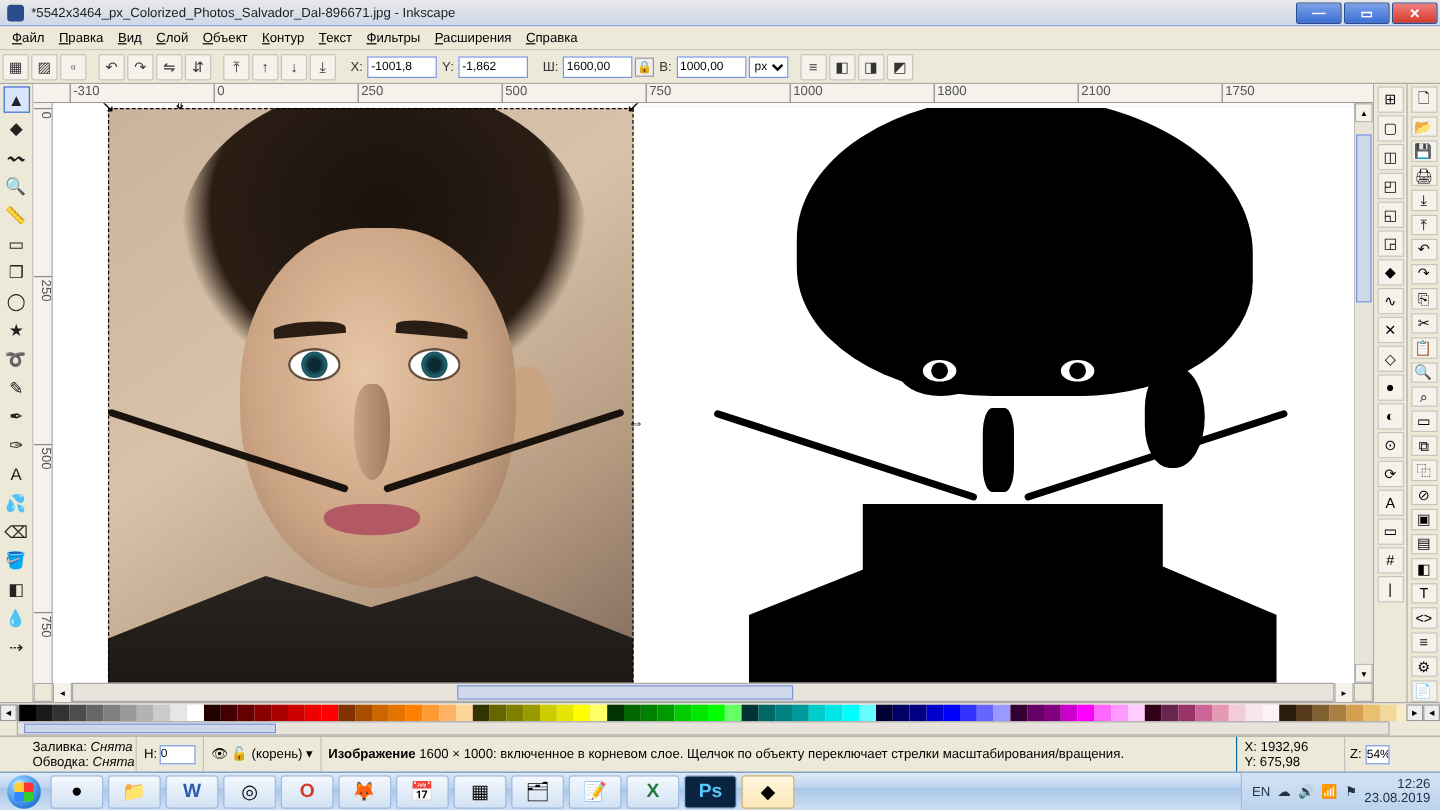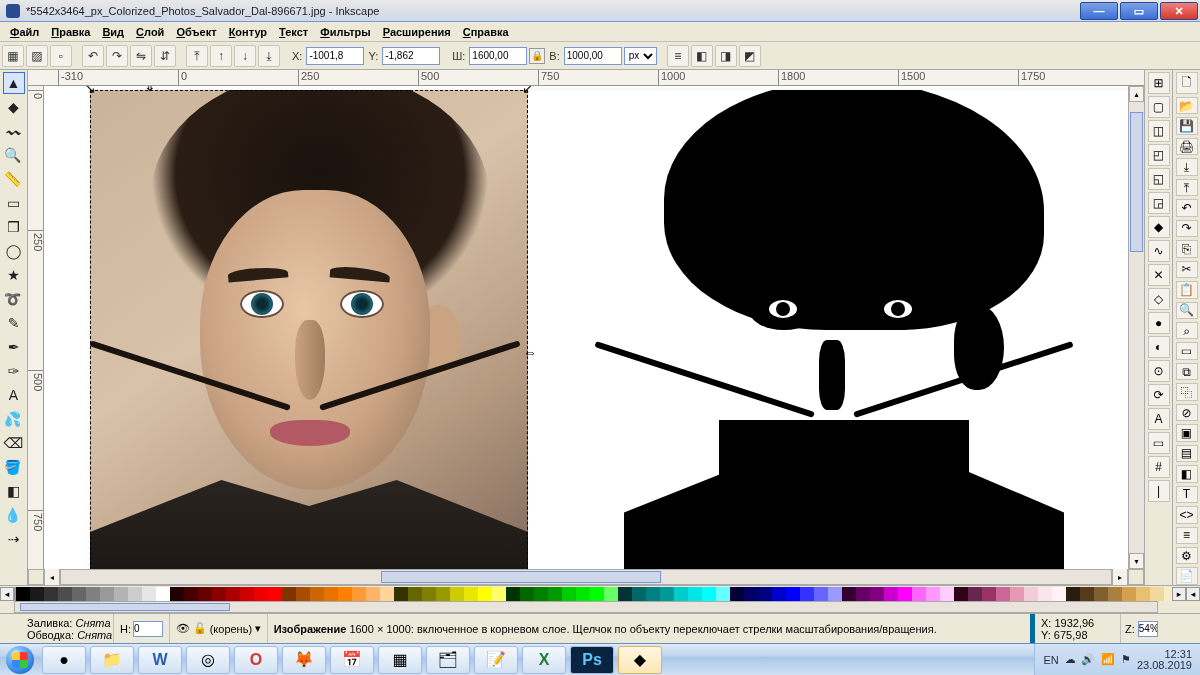--- a/index.html
+++ b/index.html
@@ -7,21 +7,21 @@
 .window { width: 1200px; height: 675px; display: flex; flex-direction: column; background: #ece9d8; }
 .titlebar { height: 22px; background: linear-gradient(#e8e8e8,#cfd8e8); display: flex; align-items: center; padding-left: 6px; border-bottom: 1px solid #7a96df; }
 .titlebar .icon { width: 14px; height: 14px; background: #2a4b8d; border-radius: 3px; margin-right: 6px; }
 .titlebar .title { flex: 1; color: #222; }
 .win-buttons { display: flex; height: 100%; }
 .win-buttons .btn { width: 38px; height: 18px; margin-top: 2px; border: 1px solid #2a4b8d; border-radius: 2px; display: flex; align-items: center; justify-content: center; font-weight: bold; margin-right: 2px; color: #fff; }
 .min-btn { background: linear-gradient(#7da2e8,#3c6fd6); }
 .max-btn { background: linear-gradient(#7da2e8,#3c6fd6); }
 .close-btn { background: linear-gradient(#f08080,#d43a2a); width: 46px; }
 .menubar { height: 20px; background: #ece9d8; display: flex; align-items: center; padding: 0 4px; border-bottom: 1px solid #c0c0c0; }
-.menubar span { padding: 2px 6px; cursor: default; font-weight: bold; }
+.menubar span { padding: 2px 6px; cursor: default; }
 .toolbar { height: 28px; background: #ece9d8; border-bottom: 1px solid #aaa; display: flex; align-items: center; padding: 0 2px; gap: 2px; }
 .tbtn { width: 22px; height: 22px; border: 1px solid #c8c4bb; background: #f4f2ea; display: flex; align-items: center; justify-content: center; font-size: 12px; color: #333; border-radius: 2px; }
 .tsep { width: 6px; }
 .coord-label { font-size: 11px; color: #333; margin: 0 2px; }
 .coord-input { width: 58px; height: 18px; border: 1px solid #7a96df; background: #fff; font-size: 10px; padding: 0 2px; }
 .unit-select { height: 18px; border: 1px solid #7a96df; background: #fff; font-size: 10px; }
 .lock { width: 16px; height: 16px; border: 1px solid #999; background: #eee; display: inline-flex; align-items: center; justify-content: center; font-size: 10px; }
 .workrow { flex: 1; display: flex; min-height: 0; }
 .toolbox { width: 28px; background: #ece9d8; border-right: 1px solid #aaa; display: flex; flex-direction: column; align-items: center; padding-top: 2px; gap: 2px; }
 .toolbox .tool { width: 22px; height: 22px; border: 1px solid transparent; display: flex; align-items: center; justify-content: center; font-size: 14px; color: #222; }
@@ -100,21 +100,21 @@
 .palette-hscroll .ptrack { flex:1; background:#e8e4db; border:1px solid #aaa; position:relative;}
 .palette-hscroll .pthumb { position:absolute; top:1px; bottom:1px; left:5px; width:210px; background:#cfd8e8; border:1px solid #7a96df;}
 .statusbar { height: 30px; background: #ece9d8; border-top: 1px solid #aaa; display: flex; align-items: center; font-size: 10px; padding-left: 23px; }
 .status-left { width: 90px; padding-left: 4px; }
 .status-left div { line-height: 12px; }
 .status-h { display:flex; align-items:center; gap:2px; padding:0 6px; border-left:1px solid #c0c0c0; height:100%; }
 .status-h input { width: 30px; height: 16px; border: 1px solid #7a96df; font-size: 10px; }
 .layer-ind { padding: 0 6px; border-left:1px solid #c0c0c0; height:100%; display:flex; align-items:center; gap:3px;}
 .status-msg { flex: 1; padding: 0 6px; border-left:1px solid #c0c0c0; height:100%; display:flex; align-items:center; }
 .status-msg b { font-weight: bold; margin-right:3px;}
-.status-xy { width: 90px; padding: 0 6px; border-left:5px solid #0369a1; height:100%; font-size:10px; display:flex; flex-direction:column; justify-content:center;}
+.status-xy { width: 90px; padding: 0 6px; border-left:1px solid #0369a1; height:100%; font-size:10px; display:flex; flex-direction:column; justify-content:center;}
 .status-zoom { width: 80px; padding: 0 4px; border-left:1px solid #c0c0c0; height:100%; display:flex; align-items:center; gap:3px;}
 .status-zoom input { width: 20px; height:16px; border:1px solid #7a96df; font-size:10px;}
 .taskbar { height: 32px; background: linear-gradient(#dfeaf7,#bcd3ee 40%,#a9c6e8 41%,#cfe0f3); display: flex; align-items: center; border-top: 1px solid #6a8fbf; }
 .start { width: 40px; height: 32px; display: flex; align-items: center; justify-content: center; }
 .orb { width: 28px; height: 28px; border-radius: 50%; background: radial-gradient(circle at 35% 30%, #fff 5%, #7fc4ff 20%, #1f6fd6 80%); position: relative; }
 .orb::after { content:""; position:absolute; inset:6px; background: conic-gradient(#f33 0 25%, #3c3 0 50%, #38f 0 75%, #fc3 0); border-radius:3px;}
 .taskbtn { width: 44px; height: 28px; margin: 0 2px; background: linear-gradient(#f4f8fd,#d2e2f4); border:1px solid #9fbde0; border-radius:3px; display:flex; align-items:center; justify-content:center; font-size:16px;}
 .taskbtn.active { background: linear-gradient(#fff6e1,#fde7b5); border-color:#d8b566;}
 .tray { margin-left: auto; height: 100%; display: flex; align-items: center; padding: 0 8px; background: linear-gradient(#d2e2f4,#bcd3ee); border-left:1px solid #9fbde0; gap:6px; font-size:10px; color:#234;}
 .tray .clock { text-align: right; line-height: 11px; }
@@ -205,21 +205,21 @@
 
     <div class="canvaswrap">
       <div class="ruler-h" id="rulerH">
           <div class="tick" style="left: 30px;">-310</div>
           <div class="tick" style="left: 150px;">0</div>
           <div class="tick" style="left: 270px;">250</div>
           <div class="tick" style="left: 390px;">500</div>
           <div class="tick" style="left: 510px;">750</div>
           <div class="tick" style="left: 630px;">1000</div>
           <div class="tick" style="left: 750px;">1800</div>
-          <div class="tick" style="left: 870px;">1500</div>
+          <div class="tick" style="left: 870px;">2100</div>
           <div class="tick" style="left: 990px;">1750</div>
         </div>
       <div class="canvas-middle">
         <div class="ruler-v" id="rulerV">
             <div class="tick" style="top: 4px;">0</div>
             <div class="tick" style="top: 144px;">250</div>
             <div class="tick" style="top: 284px;">500</div>
             <div class="tick" style="top: 424px;">750</div>
           </div>
         <div class="canvas">
@@ -482,18 +482,18 @@
     <div class="taskbtn" style="color:#1f7a3c;font-weight:bold">X</div>
     <div class="taskbtn" style="background:#0a2340;color:#5ac8fa;font-weight:bold">Ps</div>
     <div class="taskbtn active">◆</div>
     <div class="tray">
       <span>EN</span>
       <span>☁</span>
       <span>🔊</span>
       <span>📶</span>
       <span>⚑</span>
       <div class="clock">
-        <div>12:31</div>
+        <div>12:26</div>
         <div>23.08.2019</div>
       </div>
     </div>
   </div>
 </div>
 
 </body></html>

